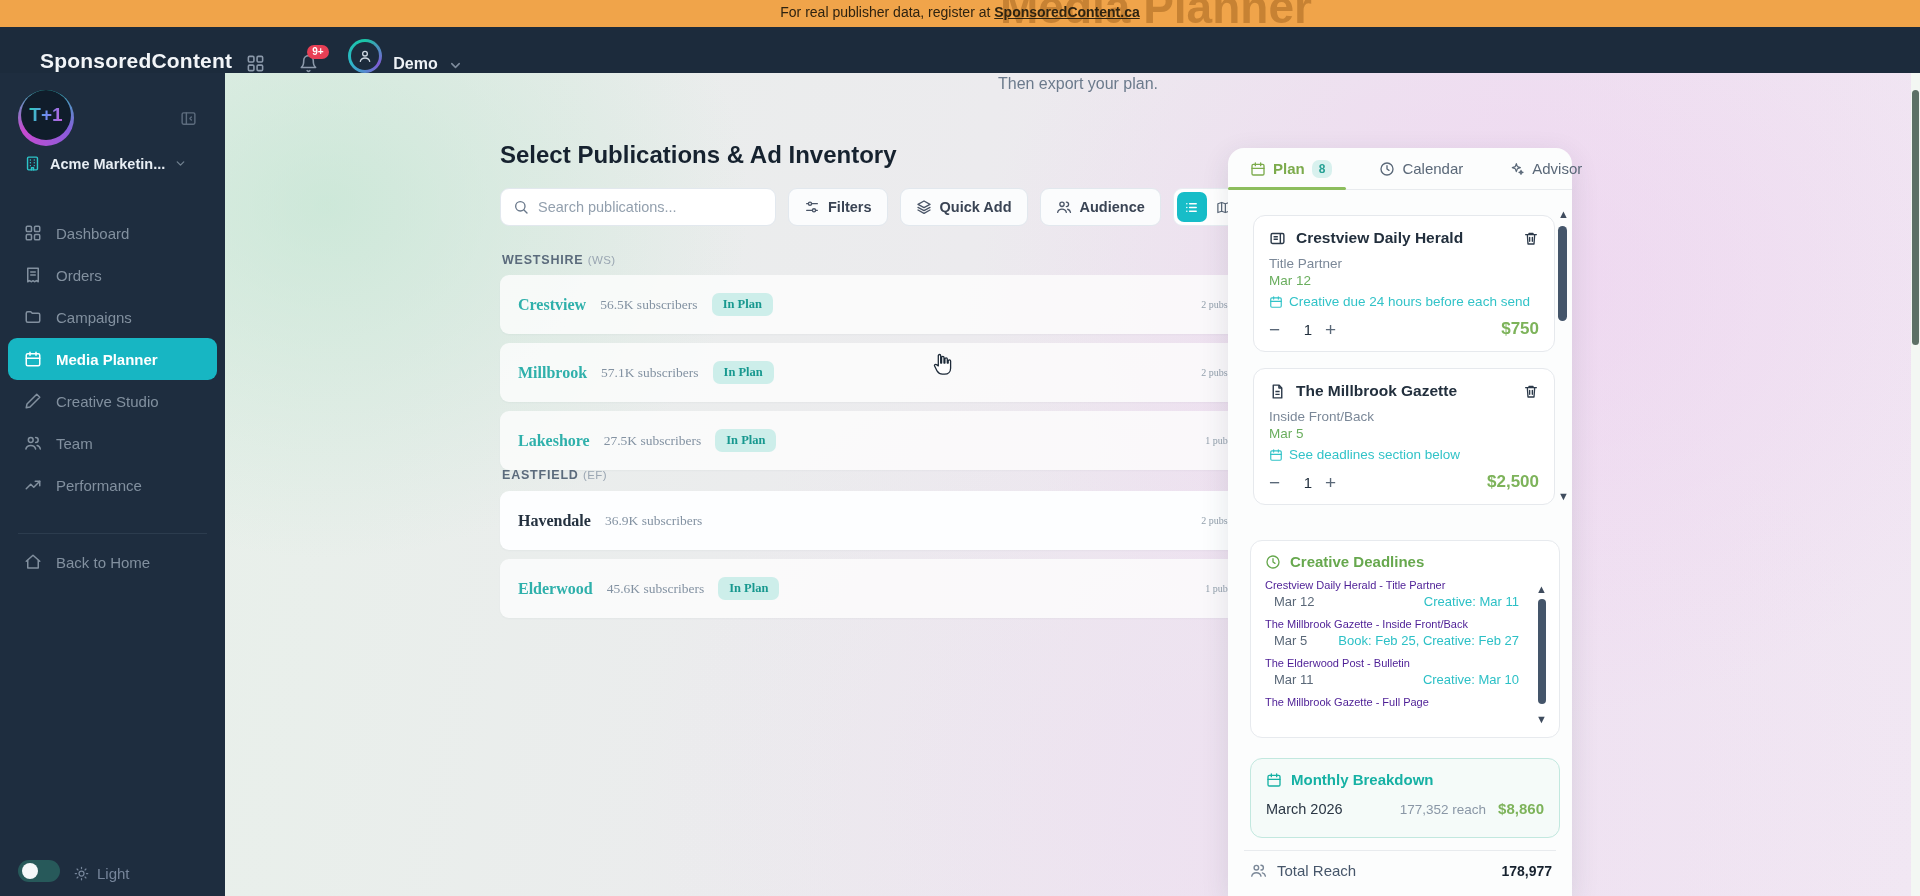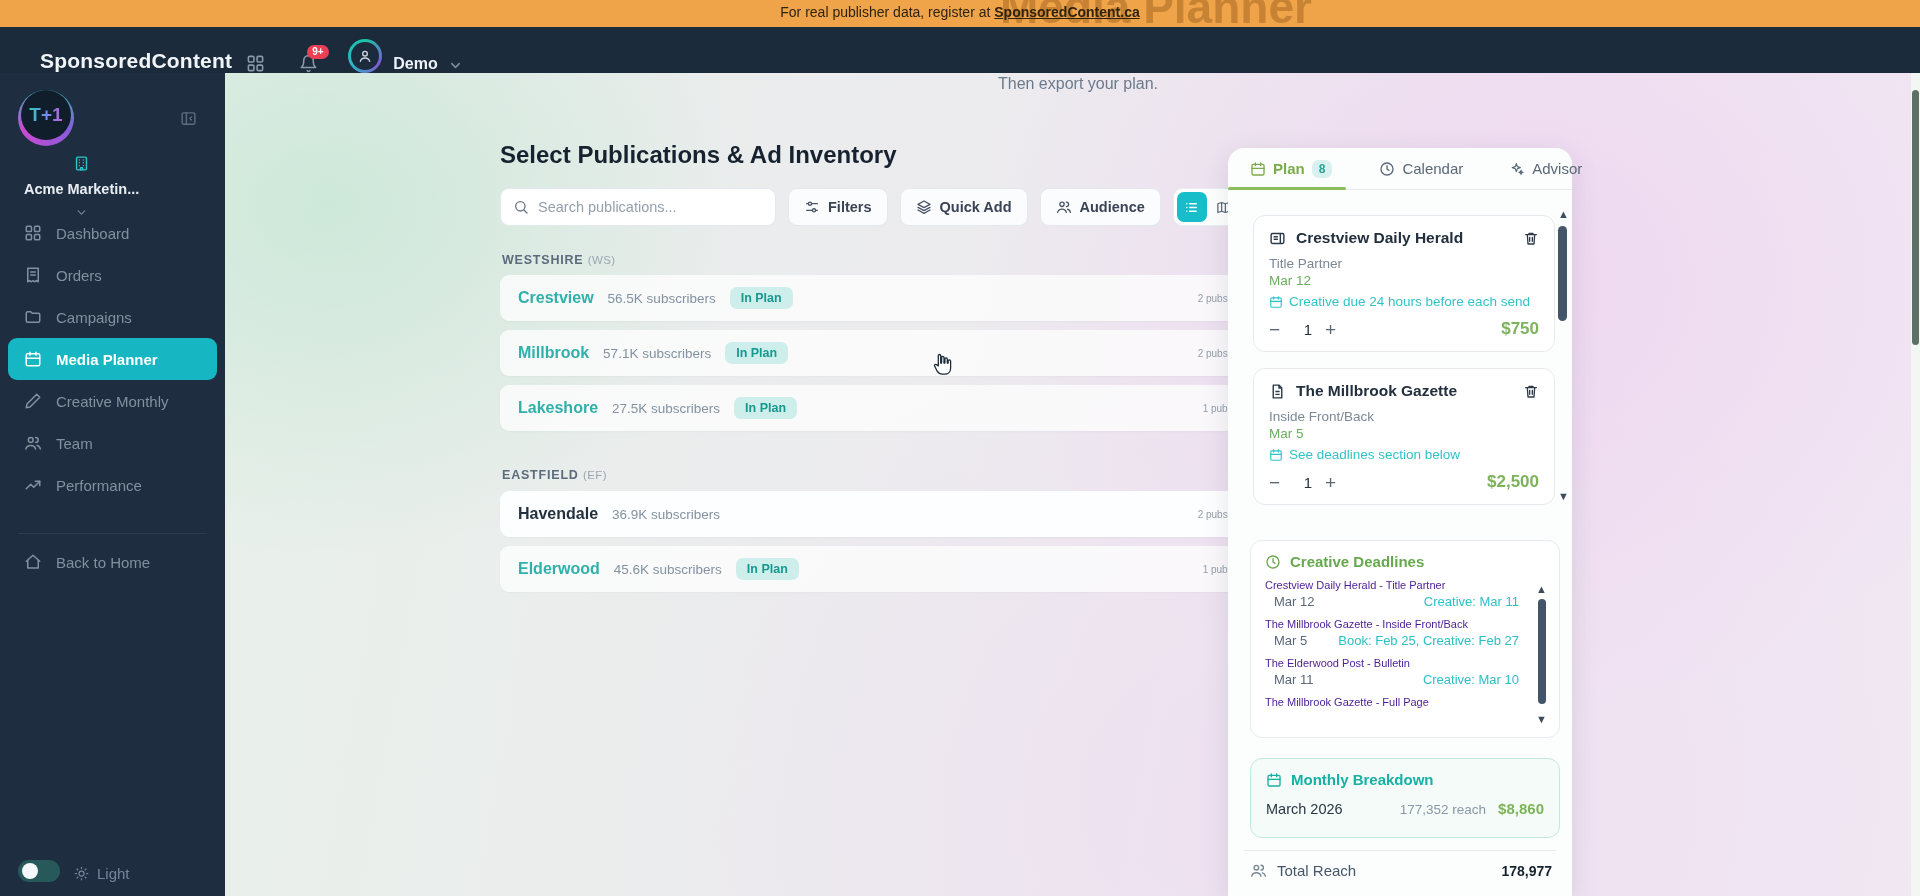--- a/index.html
+++ b/index.html
@@ -22,21 +22,21 @@
   .avatar-core { width:28px; height:28px; border-radius:50%; background:#1c2b3c; display:flex; align-items:center; justify-content:center; color:#cfd8e2; }
   .user-name { margin-left:11px; font-size:16px; font-weight:700; color:#eef2f6; }
   .nav-chevron { margin-left:10px; color:#7e8c9d; color:#7e8c9d; cursor:pointer; }
 
   
   .sidebar { position:absolute; top:73px; left:0; width:225px; height:823px; background:#1e2d3f; z-index:20; }
   .collapse-btn { position:absolute; top:37px; right:28px; color:#5d6c7e; cursor:pointer; }
   .logo-ring { position:absolute; top:17px; left:18px; width:56px; height:56px; border-radius:50%; background:conic-gradient(#20c6b2,#8a5cdb,#c84ad0,#20c6b2); display:flex; justify-content:center; }
   .logo-core { width:50px; height:50px; border-radius:50%; background:#101d2b; display:flex; align-items:center; justify-content:center; }
   .logo-glyph { font-size:19px; font-weight:700; background:linear-gradient(100deg,#29d0b6,#6f8cf0,#c65bd8); -webkit-background-clip:text; background-clip:text; color:transparent; }
-  .org-row { position:absolute; top:82px; left:24px; display:flex; align-items:center; gap:9px; cursor:pointer;flex-direction:column; }
+  .org-row { position:absolute; top:82px; left:24px; display:flex; align-items:center; gap:9px; cursor:pointer; }
   .org-name { font-size:14.5px; font-weight:700; color:#e7edf3; }
   .org-chevron { color:#70808f; }
   .nav-list { position:absolute; top:139px; left:0; width:225px; }
   .nav-item { height:42px; display:flex; align-items:center; gap:14px; padding:0 0 0 24px; color:#82909f; font-size:15px; cursor:pointer; }
   .nav-item.active { margin:0 8px; padding-left:16px; height:42px; background:#17b6c3; border-radius:9px; color:#ffffff; font-weight:700; }
   .side-divider { position:absolute; top:460px; left:18px; width:189px; border-top:1px solid #2c3c4e; }
   .back-home { position:absolute; top:468px; left:0; width:225px; }
   .theme-row { position:absolute; top:787px; left:18px; display:flex; align-items:flex-end; gap:14px; }
   .toggle { width:42px; height:22px; border-radius:11px; background:#27595a; position:relative; cursor:pointer; }
   .toggle-knob { position:absolute; top:3px; left:4px; width:16px; height:16px; border-radius:50%; background:#f5f8fa; }
@@ -61,21 +61,21 @@
   .tool-btn { height:38px; margin-left:12px; background:#fbfcfd; border:1px solid #e2e8ee; border-radius:9px; display:flex; align-items:center; gap:8px; padding:0 15px; font-size:14.5px; font-weight:700; color:#3a4454; cursor:pointer; white-space:nowrap; }
   .tool-btn svg { color:#4a5567; }
   .view-toggle { margin-left:12px; height:38px; background:#ffffff; border:1px solid #e8edf2; border-radius:9px; display:flex; align-items:center; padding:3px; gap:2px; }
   .view-btn { width:30px; height:30px; border-radius:7px; display:flex; align-items:center; justify-content:center; cursor:pointer; color:#5a6878; }
   .view-btn.active { background:#17bdc8; color:#ffffff; }
   .pub-count { margin-left:12px; font-size:14px; color:#657283; white-space:nowrap; }
 
   .group-label { position:absolute; left:2px; font-size:12.5px; font-weight:700; letter-spacing:0.8px; color:#5b6b7c; }
   .group-code { font-weight:400; color:#9aa6b2; font-size:11.5px; letter-spacing:0.4px; }
   .rows { position:absolute; left:0; width:762px; }
-  .pub-row { height:46px; margin-bottom:9px; background:rgba(252,253,253,0.82); border-radius:9px; display:flex; align-items:center; padding:0 16px 0 18px; cursor:pointer; box-shadow:0 1px 2px rgba(60,70,90,0.04); }
+  .pub-row { height:59px; margin-bottom:9px; background:rgba(252,253,253,0.82); border-radius:9px; display:flex; align-items:center; padding:0 16px 0 18px; cursor:pointer; box-shadow:0 1px 2px rgba(60,70,90,0.04);font-family:Liberation Serif, serif; }
   .pub-row.bright { background:#fdfeff; }
   .pub-name { font-size:16px; font-weight:700; color:#2fb0ab; }
   .pub-name.plain { color:#24313f; }
   .pub-subs { margin-left:14px; font-size:13.5px; color:#8392a2; }
   .pill { margin-left:14px; background:#cdeeea; color:#17988f; font-size:12.5px; font-weight:700; padding:4px 11px; border-radius:7px; }
   .row-spacer { flex:1; }
   .pub-pubs { font-size:10px; color:#93a0ad; }
   .row-chevron { margin-left:12px; color:#9aa7b4; font-size:19px; line-height:1; }
 
   
@@ -224,21 +224,21 @@
       <svg width="18" height="18" viewBox="0 0 24 24" fill="none" stroke="currentColor" stroke-width="2" stroke-linecap="round" stroke-linejoin="round">
           <rect x="3" y="5" width="18" height="16" rx="2"></rect>
           <path d="M8 3v4M16 3v4M3 11h18"></path>
         </svg>
       <span>Media Planner</span>
     </div>
     <div class="nav-item">
       <svg width="18" height="18" viewBox="0 0 24 24" fill="none" stroke="currentColor" stroke-width="2" stroke-linecap="round" stroke-linejoin="round">
           <path d="M17 3l4 4L8 20l-5 1 1-5z"></path>
         </svg>
-      <span>Creative Monthly</span>
+      <span>Creative Studio</span>
     </div>
     <div class="nav-item">
       <svg width="18" height="18" viewBox="0 0 24 24" fill="none" stroke="currentColor" stroke-width="2" stroke-linecap="round" stroke-linejoin="round">
           <circle cx="9" cy="8" r="3.2"></circle>
           <path d="M2.5 20c.7-3 3.2-4.8 6.5-4.8s5.8 1.8 6.5 4.8"></path>
           <path d="M15.5 4.6a3.2 3.2 0 0 1 0 6.8M17.5 15.4c2.4.6 3.8 2.2 4.2 4.6"></path>
         </svg>
       <span>Team</span>
     </div>
     <div class="nav-item">

